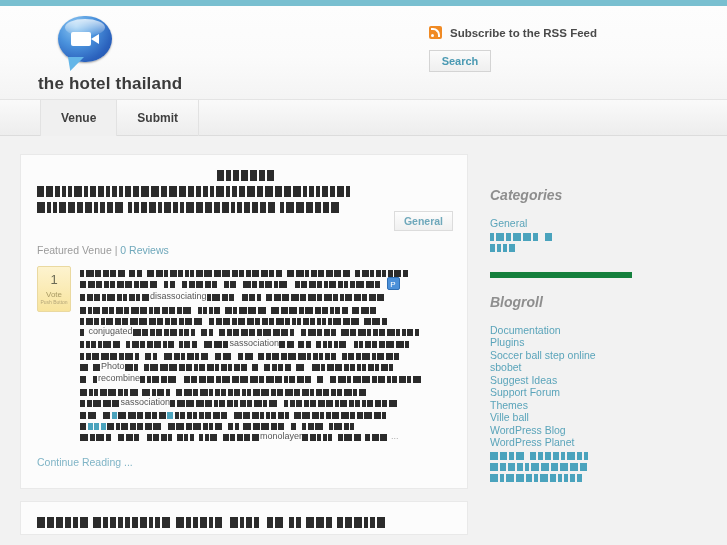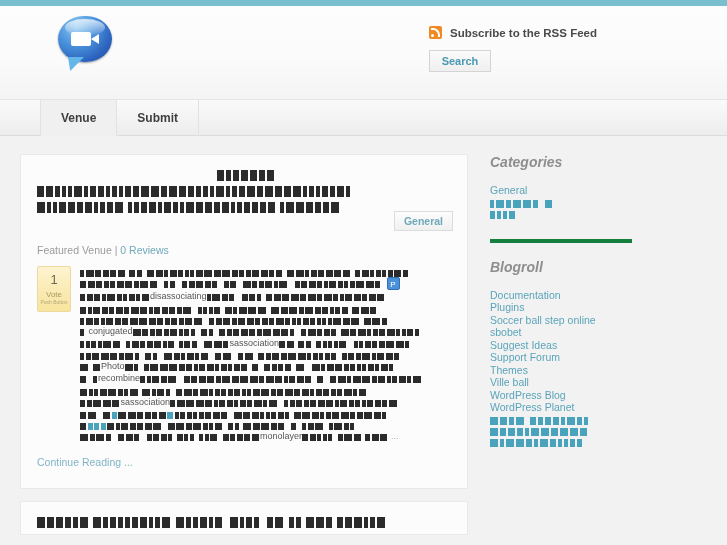--- a/index.html
+++ b/index.html
@@ -123,21 +123,21 @@
   .nav-item.active { background: #f0f0f0; border-left: 1px solid #e2e2e2; }
 
   
   .page {
     display: flex;
     padding: 18px 20px 0 20px;
     gap: 14px;
     height: calc(545px - 6px - 95px - 37px);
   }
   .content { width: 448px; flex: none; }
-  .sidebar { width: 150px; flex: none; padding-left: 8px; }
+  .sidebar { width: 150px; flex: none; padding-left: 8px; margin-top: 33px; }
 
   .post {
     background: #fcfcfc;
     border: 1px solid #e9e9e9;
     padding: 14px 16px 18px 16px;
     position: relative;
   }
   .post + .post { margin-top: 12px; }
 
   
@@ -190,41 +190,42 @@
     color: #7fb4c6; text-decoration: none; display: inline-block;
     cursor: pointer;
     text-align: right;
   }
 
   
   .sb-head {
     font-size: 14px; font-style: italic; font-weight: bold;
     color: #8e8e8e; margin-bottom: 14px;
   }
-  .sb-block + .sb-block { margin-top: 20px; padding-top: 16px; border-top: 4px solid #15803d; }
+  .sb-block + .sb-block { margin-top: 20px; padding-top: 16px; border-top: 6px solid #15803d; }
   .sb-link {
     display: block; font-size: 10.5px; color: #5aa4ba;
     text-decoration: none; line-height: 12.5px; cursor: pointer;
   }
   .sb-redact { line-height: 11px; white-space: nowrap; }
   .sb-redact .rb { height: 8px; margin-right: 2px; background: #4aa3bd; }
 </style>
 </head>
 <body>
 
 <div class="topbar"></div>
 
 <div class="header">
   <div class="brand">
     <div class="logo">
       <div class="bubble">
         <div class="gloss"></div>
         <div class="cam"></div>
       </div>
     </div>
+    <div class="site-title">the hotel thailand</div>
   </div>
 
   <div class="header-right">
     <div class="rss-row">
       <span class="rss-icon"></span>
       <span class="rss-text">Subscribe to the RSS Feed</span>
     </div>
     <div class="search-row">
       <div class="search-btn">Search</div>
     </div>

